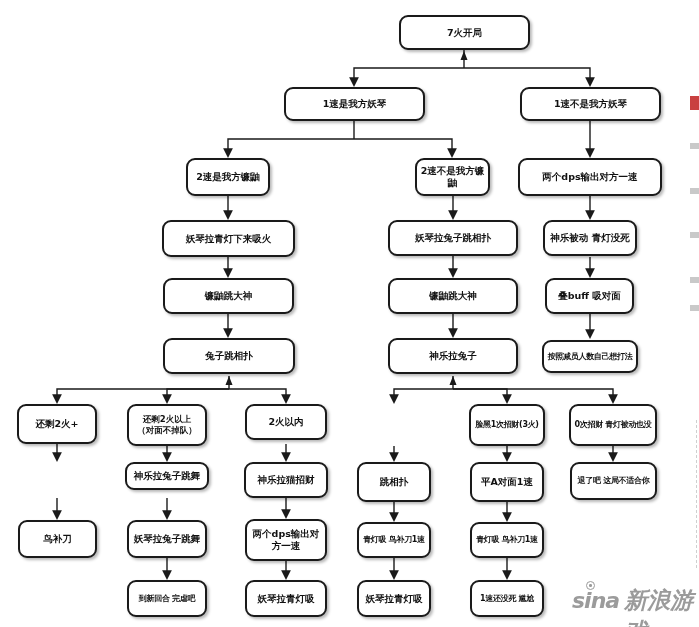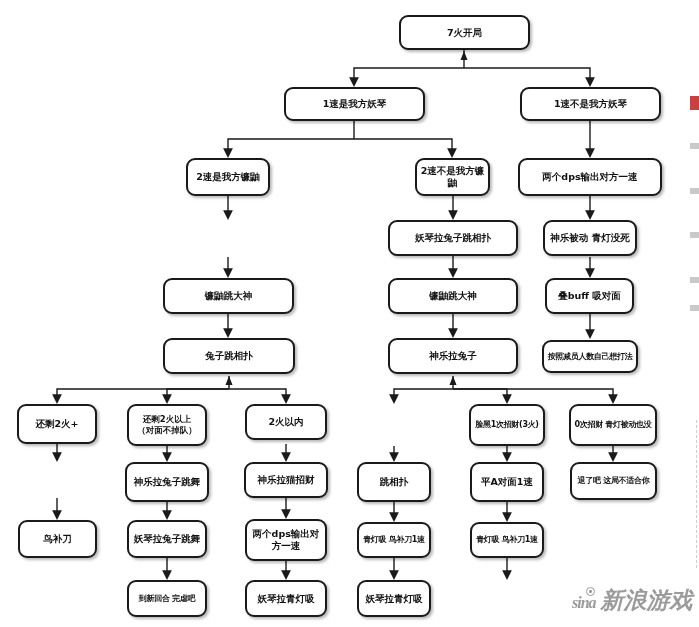--- a/index.html
+++ b/index.html
@@ -22,21 +22,21 @@
   
   .edge-mark{position:absolute;z-index:2;}
   .edge-red{right:0;width:9px;height:14px;background:#c94040;}
   .edge-grey{right:0;width:9px;height:6px;background:#c9c9c9;}
   .edge-dotted{right:2px;width:0;height:148px;border-left:1px dashed #cfcfcf;}
   
   .watermark{
     position:absolute;left:572px;top:585px;z-index:2;display:flex;align-items:baseline;gap:5px;
     color:#9b9b9b;
   }
-  .sina-word{position:relative;font-weight:700;font-size:16px;letter-spacing:-1px;font-style:italic;font-family:Liberation Serif, serif;}
+  .sina-word{position:relative;font-weight:700;font-size:22px;letter-spacing:-1px;font-style:italic;}
   .sina-eye{
     position:absolute;left:14px;top:-7px;width:9px;height:9px;box-sizing:border-box;
     border:1.6px solid #9b9b9b;border-radius:50%;
   }
   .sina-eye i{
     position:absolute;left:2px;top:2px;width:2.5px;height:2.5px;border-radius:50%;
     background:#9b9b9b;
   }
   .site-word{font-size:23px;font-style:italic;font-weight:700;}
 </style>
@@ -120,20 +120,23 @@
   <div class="node" style="left:186px;top:158px;width:84px;height:38px">
       <span class="ln">2速是我方镰鼬</span>
     </div>
   <div class="node" style="left:415px;top:158px;width:75px;height:38px">
       <span class="ln">2速不是我方镰鼬</span>
     </div>
   <div class="node" style="left:518px;top:158px;width:144px;height:38px">
       <span class="ln">两个dps输出对方一速</span>
     </div>
 
+  <div class="node" style="left:162px;top:220px;width:133px;height:37px">
+      <span class="ln">妖琴拉青灯下来吸火</span>
+    </div>
   <div class="node" style="left:163px;top:278px;width:131px;height:36px">
       <span class="ln">镰鼬跳大神</span>
     </div>
   <div class="node" style="left:163px;top:338px;width:132px;height:36px">
       <span class="ln">兔子跳相扑</span>
     </div>
 
   <div class="node" style="left:388px;top:220px;width:130px;height:36px">
       <span class="ln">妖琴拉兔子跳相扑</span>
     </div>
@@ -164,21 +167,21 @@
   <div class="node" style="left:245px;top:404px;width:82px;height:36px">
       <span class="ln">2火以内</span>
     </div>
   <div class="node sm" style="left:469px;top:404px;width:76px;height:42px">
       <span class="ln">脸黑1次招财(3火)</span>
     </div>
   <div class="node sm" style="left:569px;top:404px;width:88px;height:42px">
       <span class="ln">0次招财 青灯被动也没</span>
     </div>
 
-  <div class="node" style="left:125px;top:462px;width:84px;height:40px">
+  <div class="node" style="left:125px;top:462px;width:84px;height:28px">
       <span class="ln">神乐拉兔子跳舞</span>
     </div>
   <div class="node" style="left:244px;top:462px;width:84px;height:36px">
       <span class="ln">神乐拉猫招财</span>
     </div>
   <div class="node" style="left:357px;top:462px;width:74px;height:40px">
       <span class="ln">跳相扑</span>
     </div>
   <div class="node" style="left:470px;top:462px;width:74px;height:40px">
       <span class="ln">平A对面1速</span>
@@ -204,20 +207,23 @@
     </div>
 
   <div class="node sm" style="left:127px;top:580px;width:80px;height:37px">
       <span class="ln">到新回合 完虐吧</span>
     </div>
   <div class="node" style="left:245px;top:580px;width:82px;height:37px">
       <span class="ln">妖琴拉青灯吸</span>
     </div>
   <div class="node" style="left:357px;top:580px;width:74px;height:37px">
       <span class="ln">妖琴拉青灯吸</span>
+    </div>
+  <div class="node sm" style="left:470px;top:580px;width:74px;height:37px">
+      <span class="ln">1速还没死 尴尬</span>
     </div>
 
   <div class="edge-mark edge-red" style="top:96px"></div>
   <div class="edge-mark edge-grey" style="top:143px"></div>
   <div class="edge-mark edge-grey" style="top:188px"></div>
   <div class="edge-mark edge-grey" style="top:232px"></div>
   <div class="edge-mark edge-grey" style="top:277px"></div>
   <div class="edge-mark edge-grey" style="top:305px"></div>
   <div class="edge-mark edge-dotted" style="top:420px"></div>
 

